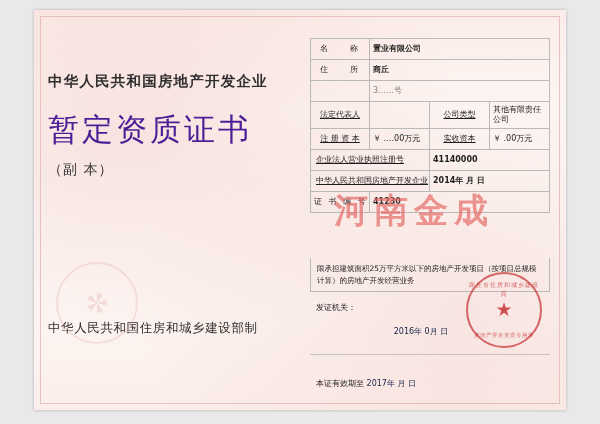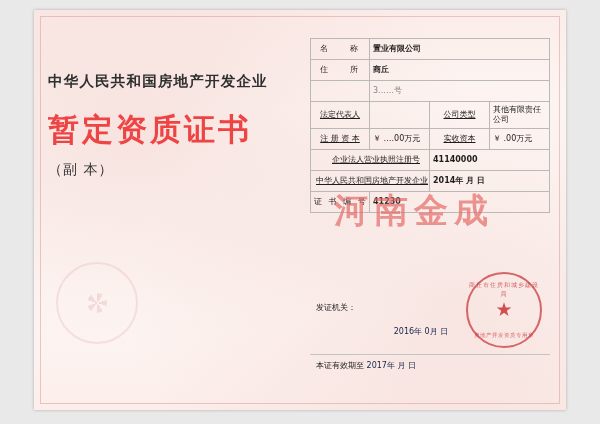--- a/index.html
+++ b/index.html
@@ -34,21 +34,21 @@
   .left{
     position:absolute;left:14px;top:20px;width:250px;height:360px;
     color:#3a3a3a;
   }
   .left .line1{
     margin-top:42px;
     font-size:14.5px;letter-spacing:1.2px;font-weight:600;color:#2f2f2f;
   }
   .left .title{
     margin-top:18px;
-    font-size:31px;font-weight:700;letter-spacing:3px;color:#ef4444;
+    font-size:31px;font-weight:400;letter-spacing:3px;color:#4c1d95;
   }
   .left .sub{
     margin-top:10px;font-size:14px;color:#333;letter-spacing:1px;
   }
   .left .issuer{
     position:absolute;left:0;right:0;top:290px;
     font-size:12.5px;letter-spacing:0.6px;color:#2f2f2f;
   }
   .seal-ghost{
     position:absolute;left:22px;top:252px;width:78px;height:78px;
@@ -120,21 +120,21 @@
   .date-row{
     position:absolute;left:276px;top:316px;width:240px;
     box-sizing:border-box;
     font-size:8px;color:#15234a;
     text-align:center;padding-right:18px;
   }
   .valid-row{
     position:absolute;left:276px;top:344px;width:240px;
     box-sizing:border-box;
     border-top:1px solid #c4c4c4;
-    padding:5px 6px 0 6px;
+    padding:23px 6px 0 6px;
     font-size:8px;color:#1d1d1d;
   }
   .valid-row .d{color:#15234a;}
 
   
   .seal{
     position:absolute;left:432px;top:262px;width:72px;height:72px;
     border-radius:50%;
     border:2.2px solid rgba(196,36,40,0.72);
     color:rgba(196,36,40,0.78);
@@ -169,20 +169,21 @@
 </head>
 <body>
 
 <div class="page">
   <div class="border-frame"></div>
 
   <div class="left">
     <div class="line1">中华人民共和国房地产开发企业</div>
     <div class="title">暂定资质证书</div>
     <div class="sub">（副 本）</div>
+    <div class="issuer">中华人民共和国住房和城乡建设部制</div>
   </div>
   <div class="seal-ghost"></div>
 
   <table class="form">
     <tbody>
         <tr>
       <td class="lbl">名　　称</td>
       <td class="val ink" colspan="3">置业有限公司</td>
     </tr>
     <tr>
@@ -199,34 +200,35 @@
       <td class="lbl tight" style="width:42px">公司类型</td>
       <td class="val small" style="white-space:normal">其他有限责任公司</td>
     </tr>
     <tr>
       <td class="lbl tight">注 册 资 本</td>
       <td class="val">￥ ….00万元</td>
       <td class="lbl tight">实收资本</td>
       <td class="val">￥  .00万元</td>
     </tr>
     <tr>
-      <td class="lbl tight" colspan="2" style="width:auto;text-align:center;padding-left:15px;letter-spacing:0">企业法人营业执照注册号</td>
+      <td class="lbl tight" colspan="2" style="width:auto;text-align:left;padding-left:5px;letter-spacing:0">企业法人营业执照注册号</td>
       <td class="val ink" colspan="2">41140000</td>
     </tr>
     <tr>
       <td class="lbl tight" colspan="2" style="text-align:left;padding-left:5px;letter-spacing:0">中华人民共和国房地产开发企业</td>
       <td class="val ink" colspan="2">2014年  月   日</td>
     </tr>
     <tr>
       <td class="lbl">证 书 编 号</td>
       <td class="val ink" colspan="3">41230</td>
     </tr>
   </tbody>
     </table>
 
+  <div class="scope">限承担建筑面积25万平方米以下的房地产开发项目（按项目总规模计算）的房地产开发经营业务</div>
 
   <div class="sign-row">发证机关：</div>
   <div class="date-row">2016年 0月    日</div>
 
   <div class="valid-row">
     <span>本证有效期至</span>
     <span class="d">2017年  月   日</span>
   </div>
 
   <div class="seal">

